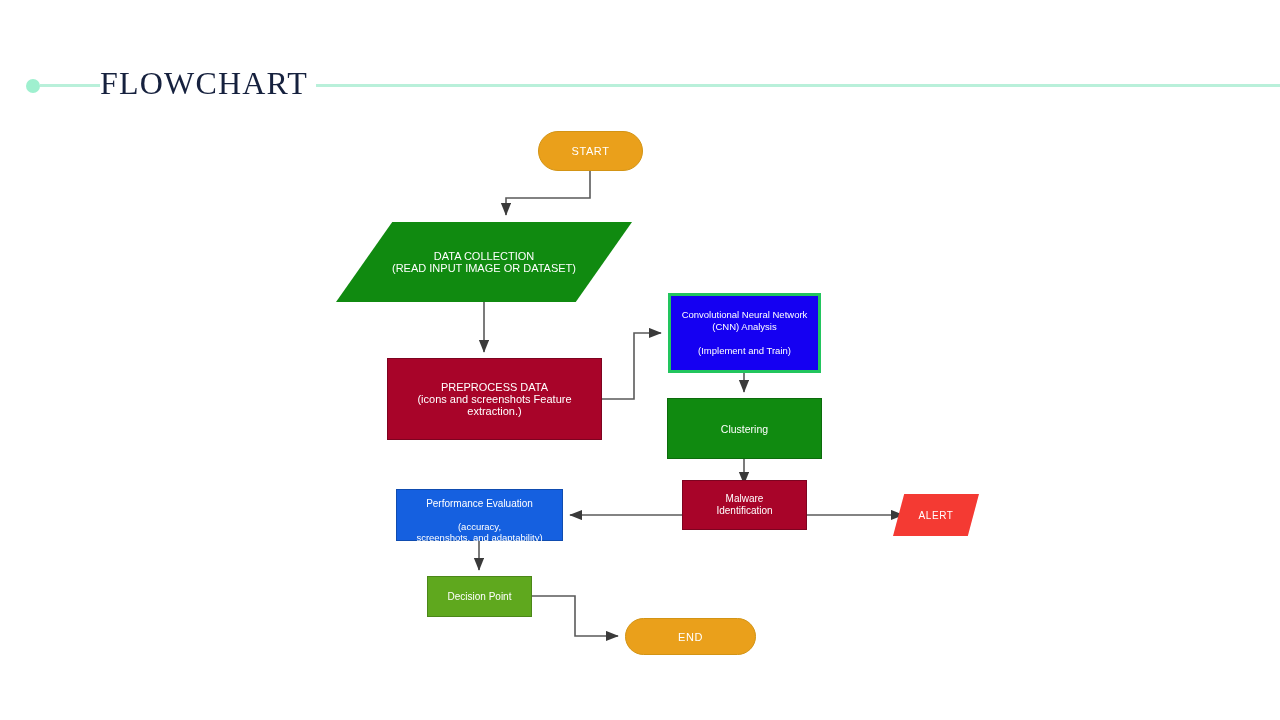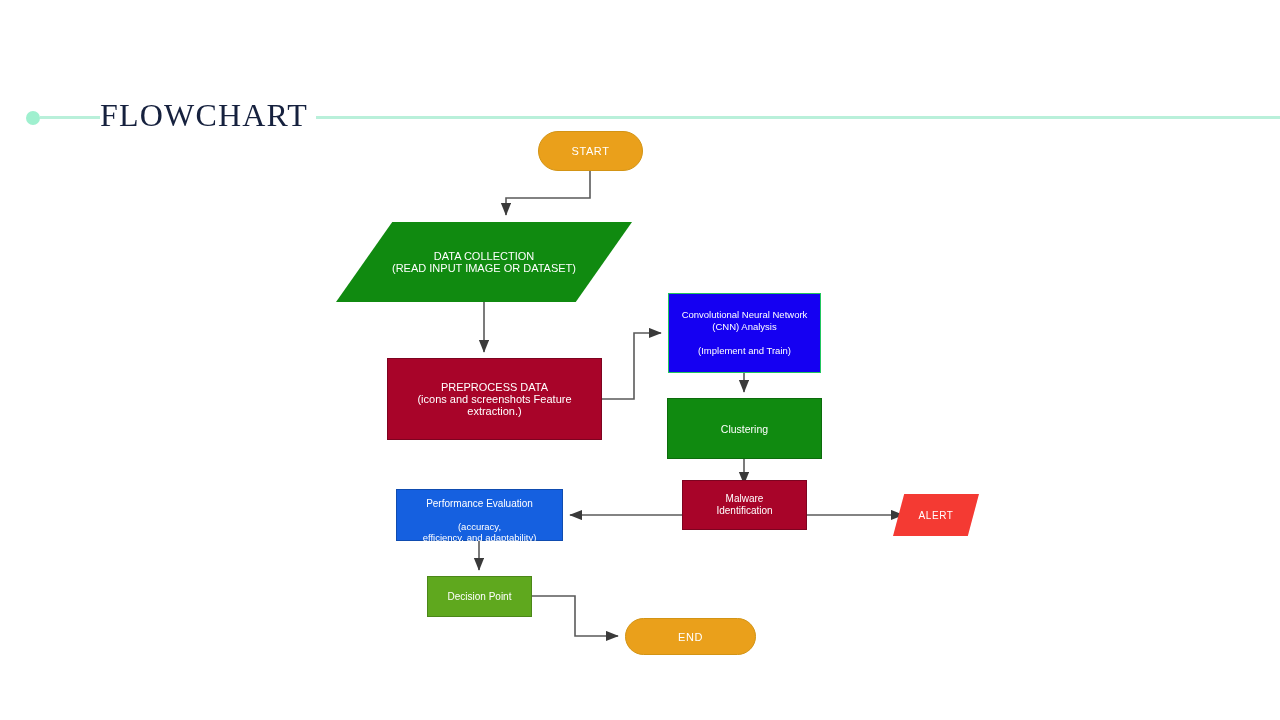--- a/index.html
+++ b/index.html
@@ -15,21 +15,20 @@
     font-family: "Liberation Sans", sans-serif;
   }
 
   
   #slide-header {
     position: absolute;
     left: 0;
     top: 0;
     width: 1280px;
     height: 110px;
-    margin-top: 32px;
   }
   #header-rule {
     position: absolute;
     left: 40px;
     top: 84px;
     width: 1240px;
     height: 3px;
     background: #b9f0da;
   }
   #header-dot {
@@ -140,21 +139,21 @@
     left: 377px; top: 358px; width: 215px; height: 82px;
     background: #a80429;
     border: 1px solid #7d0320;
     font-size: 11px;
     line-height: 12px;
     margin-left: 10px;
   }
   #node-cnn {
     left: 668px; top: 293px; width: 153px; height: 80px;
     background: #1500f2;
-    border: 1px solid #22c55e;
+    border: 3px solid #22c55e;
     font-size: 9.5px;
     line-height: 12px;
   }
   #node-clustering {
     left: 667px; top: 398px; width: 155px; height: 61px;
     background: #108a10;
     border: 1px solid #0c6b0c;
     font-size: 10.5px;
   }
   #node-malware {
@@ -267,21 +266,21 @@
 
   <div class="para-wrap" id="node-alert">
     <div class="para-shape"></div>
     <div class="para-label">ALERT</div>
   </div>
 
   <div class="node" id="node-performance">
     <span class="lbl">
       <span class="strong">Performance Evaluation</span><br>
       <span>(accuracy,
-efficiency, and adaptability)</span>
+screenshots, and adaptability)</span>
     </span>
   </div>
 
   <div class="node" id="node-decision">
     <span class="lbl">Decision Point</span>
   </div>
 
   <div class="node pill" id="node-end">
     <span class="lbl">END</span>
   </div>

